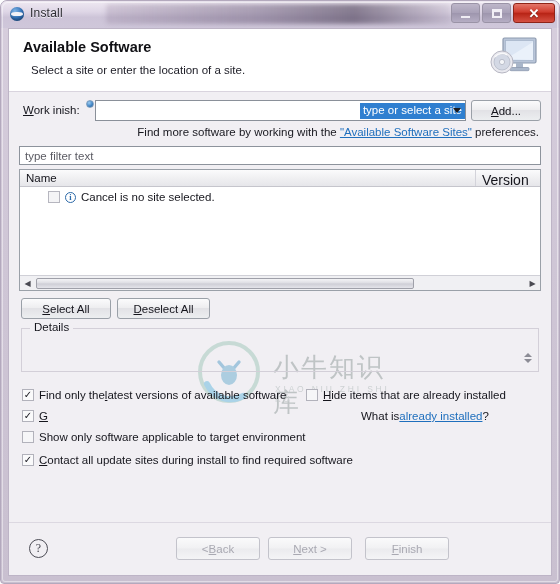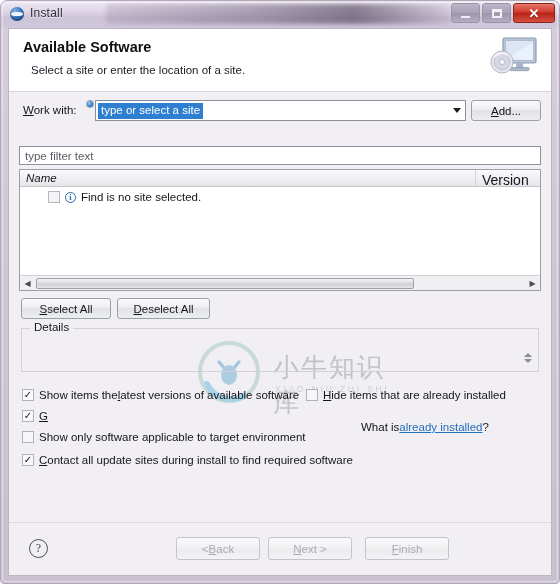--- a/index.html
+++ b/index.html
@@ -119,21 +119,21 @@
   #lbl-workwith u{ text-decoration:underline; }
   #assist-badge{
     position:absolute; left:67px; top:0px; width:8px; height:8px;
     border-radius:50%;
     background: radial-gradient(circle at 35% 30%, #9ecdf2 0%, #3d82c4 60%, #25567f 100%);
     border:1px solid #7f9fc0;
   }
   #combo{
     position:absolute; left:76px; right:75px; top:0; height:21px;
     background:#ffffff; border:1px solid #8a9099;
-    display:flex; align-items:center;
+    display:flex; align-items:center;justify-content:flex-end;
   }
   #combo-value{
     margin-left:2px;
     background:#2f7fd0; color:#ffffff;
     font-size:11.5px; padding:1px 3px 2px 3px;
     line-height:13px;
   }
   #combo-arrow{
     position:absolute; right:4px; top:7px;
     width:0;height:0;border-left:4px solid transparent;border-right:4px solid transparent;
@@ -164,21 +164,21 @@
   
   #tree{
     position:absolute; left:10px; right:10px; top:76px; height:122px;
     background:#ffffff; border:1px solid #9aa0a8;
   }
   #tree-header{
     position:relative; height:17px;
     background: linear-gradient(180deg,#fbfbfc 0%,#f0f0f2 50%,#e6e6ea 100%);
     border-bottom:1px solid #c5c5cc;
   }
-  #th-name{ position:absolute; left:6px; top:2px; font-size:11.5px; color:#15151c;font-style:italic; }
+  #th-name{ position:absolute; left:6px; top:2px; font-size:11.5px; color:#15151c; }
   #th-version{ position:absolute; left:462px; top:2px; font-size:14px; color:#15151c; }
   #col-split{ position:absolute; left:455px; top:0; bottom:0; width:1px; background:#d3d3da; }
 
   #tree-row{
     position:absolute; left:0; right:0; top:18px; height:18px;
     display:flex; align-items:center;
   }
   #row-checkbox{
     margin-left:28px; width:12px; height:12px;
     background:#f4f4f6; border:1px solid #b6b6bf;
@@ -261,21 +261,21 @@
     color:#15151c; font-size:10px; line-height:10px;
   }
   .cb.on{ background:#fafafb; }
   .opt u{ text-decoration:underline; }
 
   #opt-latest{ left:13px; top:296px; }
   #opt-group{  left:13px; top:317px; }
   #opt-target{ left:13px; top:338px; }
   #opt-contact{left:13px; top:361px; }
   #opt-hide{   left:297px; top:296px; }
-  #whatis{     left:352px; top:328px; font-size:11.5px; color:#15151c; }
+  #whatis{     left:352px; top:317px; font-size:11.5px; color:#15151c; }
   #whatis a{ color:#1f6fbd; text-decoration:underline; }
 
   
   #bottombar{
     position:absolute; left:0; right:0; bottom:0; height:53px;
     background:#f1eff3;
     border-top:1px solid #dcd8e1;
   }
   #help-icon{
     position:absolute; left:20px; top:16px;
@@ -339,50 +339,51 @@
         <circle cx="15" cy="27" r="11" fill="#e9e9ef" stroke="#b6b6c2" stroke-width="1"></circle>
         <circle cx="15" cy="27" r="8" fill="#d3d8e4" stroke="#b0b6c4" stroke-width="0.7"></circle>
         <circle cx="15" cy="27" r="2.6" fill="#f4f5f8" stroke="#a9aebb" stroke-width="0.7"></circle>
         <path d="M8 22 A9 9 0 0 1 20 20" stroke="#ffffff" stroke-width="1.6" fill="none" opacity="0.8"></path>
       </svg>
     </div>
 
     <div id="content">
 
       <div class="row-workwith">
-        <div id="lbl-workwith"><u>W</u><span>ork with:</span></div>
+        <div id="lbl-workwith"><u>W</u><span>ork inish:</span></div>
         <div id="assist-badge"></div>
 
         <div id="combo">
           <span id="combo-value">type or select a site</span>
           <div id="combo-arrow"></div>
         </div>
 
         <div id="btn-add">
             <u>A</u>
             <span>dd...</span>
           </div>
       </div>
 
+      <div id="hint-line"><span>Find more software by working with the </span><a id="hint-link" href="#">"Available Software Sites"</a><span> preferences.</span></div>
 
       <div id="filter-box">
         <span id="filter-text">type filter text</span>
       </div>
 
       <div id="tree">
         <div id="tree-header">
           <div id="th-name">Name</div>
           <div id="col-split"></div>
           <div id="th-version">Version</div>
         </div>
 
         <div id="tree-row">
           <div id="row-checkbox"></div>
           <div id="info-icon">i</div>
-          <div id="row-text">Find is no site selected.</div>
+          <div id="row-text">Cancel is no site selected.</div>
         </div>
 
         <div id="watermark">
           <svg width="72" height="68" viewBox="0 0 72 68">
             <circle cx="34" cy="34" r="29" fill="none" stroke="#8fbfae" stroke-width="4"></circle>
             <path d="M12 46 a26 26 0 0 0 36 12" fill="none" stroke="#49aedb" stroke-width="6" stroke-linecap="round"></path>
             <path d="M24 24 l6 7 m14 -7 l-6 7" stroke="#3a8fbf" stroke-width="3.4" fill="none" stroke-linecap="round"></path>
             <ellipse cx="34" cy="37" rx="8" ry="10" fill="#4f9fc6"></ellipse>
           </svg>
           <div id="wm-cn">小牛知识库</div>
@@ -392,38 +393,38 @@
         <div id="hscroll">
           <div class="sb-arrow">◀</div>
           <div id="sb-thumb"></div>
           <div id="sb-track"></div>
           <div class="sb-arrow">▶</div>
         </div>
       </div>
 
       <div class="selbtn" id="btn-select-all">
           <u>S</u>
-          <span>select All</span>
+          <span>elect All</span>
         </div>
       <div class="selbtn" id="btn-deselect-all">
           <u>D</u>
           <span>eselect All</span>
         </div>
 
       <div id="details-group">
         <div id="details-label">Details</div>
         <div id="details-spinner">
           <div id="sp-up"></div>
           <div id="sp-dn"></div>
         </div>
       </div>
 
       <div class="opt" id="opt-latest">
         <span class="cb on">✓</span>
-        <span>Show items the </span>
+        <span>Find only the </span>
           <u>l</u>
           <span>atest versions of available software</span>
       </div>
 
       <div class="opt" id="opt-group">
         <span class="cb on">✓</span>
         <u>G</u>
       </div>
 
       <div class="opt" id="opt-target">

